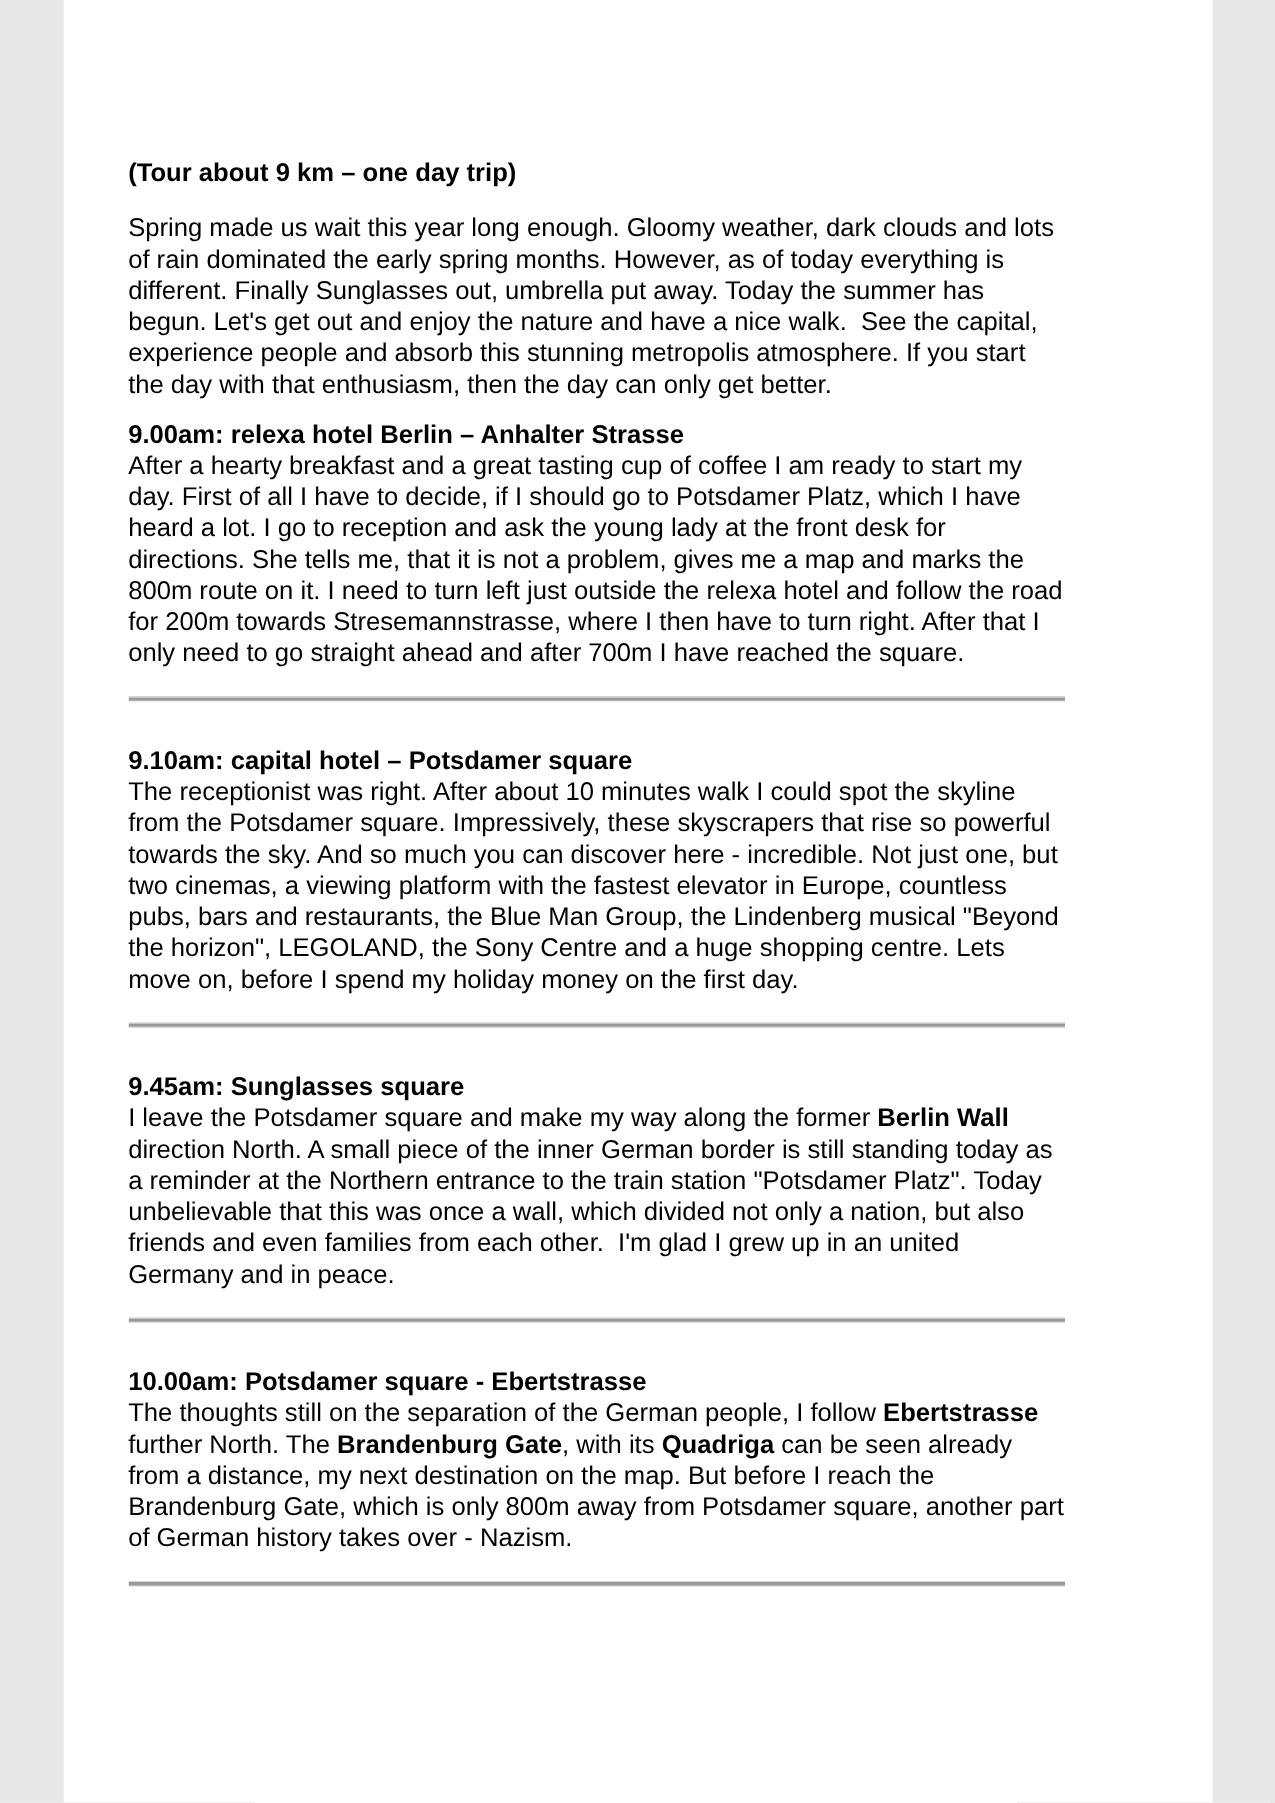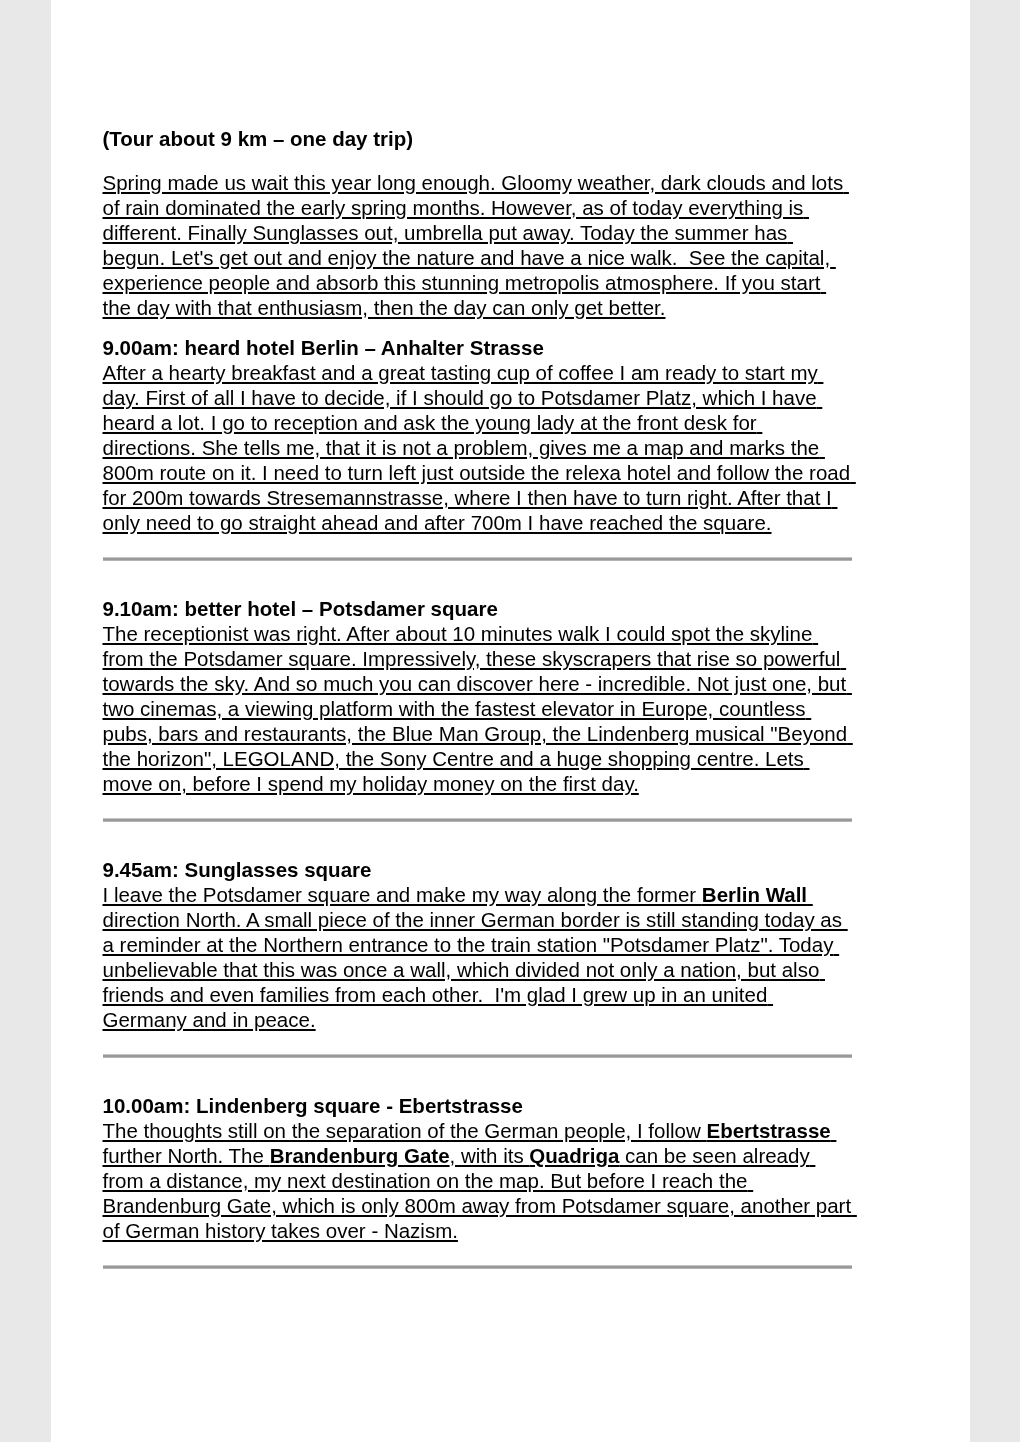--- a/index.html
+++ b/index.html
@@ -29,21 +29,20 @@
   }
   h2.section-heading {
     font-size: 20.5px;
     line-height: 25px;
     font-weight: bold;
     margin: 0;
   }
   p.body-paragraph {
     margin: 0;
     white-space: pre-wrap;
-    text-decoration: underline;
   }
   p.intro { margin: 0 0 15px 0; }
   .run { font-weight: normal; text-align: right; }
   .run.bold { font-weight: bold; }
   .divider {
     height: 4px;
     margin: 22px 0 35px 0;
     background: linear-gradient(
       to bottom,
       #c6c6c6 0%, #c6c6c6 25%,
@@ -54,26 +53,26 @@
 </style>
 </head>
 <body>
 
 <div class="page">
   <h1 class="doc-title">(Tour about 9 km – one day trip)</h1>
 
   <p class="body-paragraph intro">Spring made us wait this year long enough. Gloomy weather, dark clouds and lots of rain dominated the early spring months. However, as of today everything is different. Finally Sunglasses out, umbrella put away. Today the summer has begun. Let's get out and enjoy the nature and have a nice walk.  See the capital, experience people and absorb this stunning metropolis atmosphere. If you start the day with that enthusiasm, then the day can only get better.</p>
 
   <div id="sections">
-      <h2 class="section-heading">9.00am: heard hotel Berlin – Anhalter Strasse</h2>
+      <h2 class="section-heading">9.00am: relexa hotel Berlin – Anhalter Strasse</h2>
       <p class="body-paragraph"><span class="run">After a hearty breakfast and a great tasting cup of coffee I am ready to start my day. First of all I have to decide, if I should go to Potsdamer Platz, which I have heard a lot. I go to reception and ask the young lady at the front desk for directions. She tells me, that it is not a problem, gives me a map and marks the 800m route on it. I need to turn left just outside the relexa hotel and follow the road for 200m towards Stresemannstrasse, where I then have to turn right. After that I only need to go straight ahead and after 700m I have reached the square.</span></p>
       <div class="divider"></div>
-      <h2 class="section-heading">9.10am: better hotel – Potsdamer square</h2>
+      <h2 class="section-heading">9.10am: capital hotel – Potsdamer square</h2>
       <p class="body-paragraph"><span class="run">The receptionist was right. After about 10 minutes walk I could spot the skyline from the Potsdamer square. Impressively, these skyscrapers that rise so powerful towards the sky. And so much you can discover here - incredible. Not just one, but two cinemas, a viewing platform with the fastest elevator in Europe, countless pubs, bars and restaurants, the Blue Man Group, the Lindenberg musical "Beyond the horizon", LEGOLAND, the Sony Centre and a huge shopping centre. Lets move on, before I spend my holiday money on the first day.</span></p>
       <div class="divider"></div>
       <h2 class="section-heading">9.45am: Sunglasses square</h2>
       <p class="body-paragraph"><span class="run">I leave the Potsdamer square and make my way along the former </span><span class="run bold">Berlin Wall</span><span class="run"> direction North. A small piece of the inner German border is still standing today as a reminder at the Northern entrance to the train station "Potsdamer Platz". Today unbelievable that this was once a wall, which divided not only a nation, but also friends and even families from each other.  I'm glad I grew up in an united Germany and in peace.</span></p>
       <div class="divider"></div>
-      <h2 class="section-heading">10.00am: Lindenberg square - Ebertstrasse</h2>
+      <h2 class="section-heading">10.00am: Potsdamer square - Ebertstrasse</h2>
       <p class="body-paragraph"><span class="run">The thoughts still on the separation of the German people, I follow </span><span class="run bold">Ebertstrasse</span><span class="run"> further North. The </span><span class="run bold">Brandenburg Gate</span><span class="run">, with its </span><span class="run bold">Quadriga</span><span class="run"> can be seen already from a distance, my next destination on the map. But before I reach the Brandenburg Gate, which is only 800m away from Potsdamer square, another part of German history takes over - Nazism.</span></p>
       <div class="divider"></div>
     </div>
 </div>
 
 </body></html>

